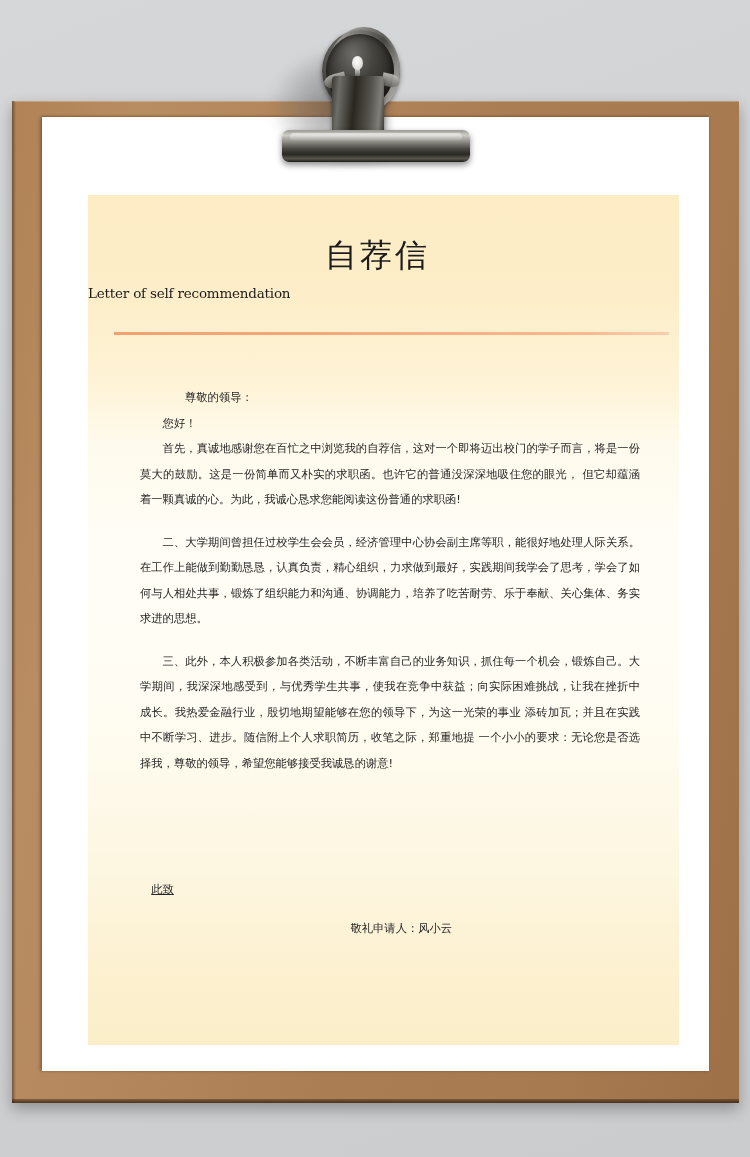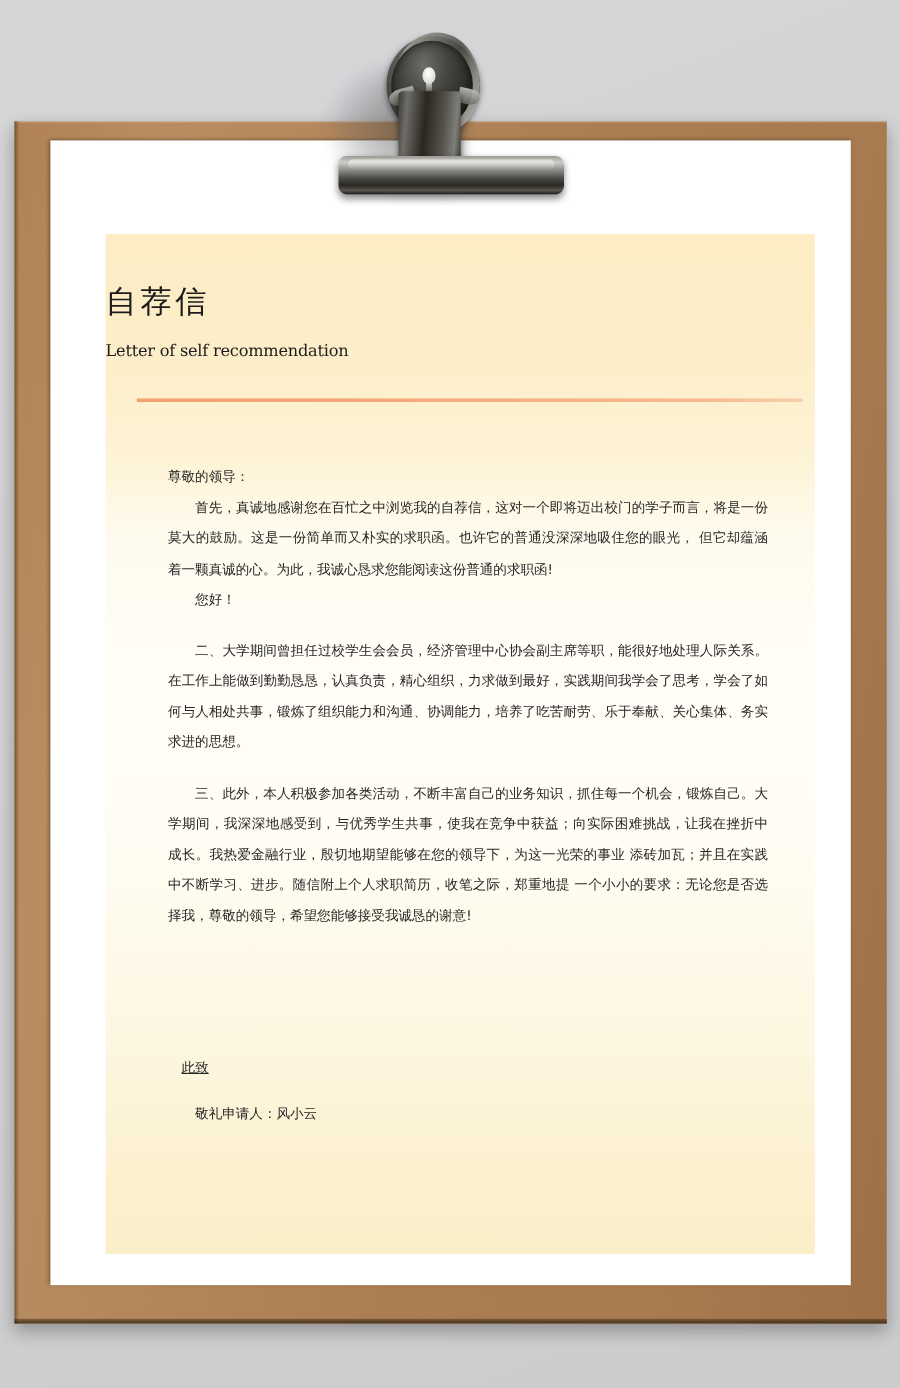--- a/index.html
+++ b/index.html
@@ -79,21 +79,22 @@
   #letter-header {
     position: absolute;
     left: 0; right: 0;
     top: 0;
     height: 144px;
   }
   #doc-title {
     position: absolute;
     left: 0; right: 12px;
     top: 44px;
-    font-size: 26px;
+    text-align: center;
+    font-size: 32px;
     line-height: 1.05;
     letter-spacing: 3px;
     color: #1c1c1c;
     font-weight: 400;
     font-family: "DejaVu Sans", "Liberation Sans", sans-serif;
   }
   #doc-subtitle {
     position: absolute;
     left: 0; right: 0;
     top: 90px;
@@ -128,38 +129,39 @@
     margin: 0 0 0 0;
   }
   .para.indent {
     text-indent: 2em;
   }
   .para.spaced {
     margin-top: 17px;
   }
   .salutation {
     text-indent: 0;
+    margin-left: 45px;
   }
 
   
   #closing {
     position: absolute;
     left: 52px;
     top: 682px;
     width: 500px;
     color: #262626;
     font-size: 11.3px;
     line-height: 25px;
   }
   #closing-1 { text-indent: 1em; text-decoration: underline; }
   #closing-2 {
     margin-top: 14px;
     text-indent: 2em;
     display: flex;
-    justify-content: flex-start;
+    justify-content: center;
     align-items: baseline;
   }
   #signature { text-indent: 0; }
 
   
   #clip {
     position: absolute;
     left: 268px;
     top: 12px;
     width: 216px;
@@ -297,22 +299,22 @@
     <div id="letter">
 
       <div id="letter-header">
         <div id="doc-title">自荐信</div>
         <div id="doc-subtitle">Letter of self recommendation</div>
         <div id="title-rule"></div>
       </div>
 
       <div id="letter-body">
         <p class="para salutation">尊敬的领导：</p>
+        <p class="para indent">您好！</p>
         <p class="para indent">首先，真诚地感谢您在百忙之中浏览我的自荐信，这对一个即将迈出校门的学子而言，将是一份莫大的鼓励。这是一份简单而又朴实的求职函。也许它的普通没深深地吸住您的眼光， 但它却蕴涵着一颗真诚的心。为此，我诚心恳求您能阅读这份普通的求职函!</p>
-        <p class="para indent">您好！</p>
         <p class="para indent spaced">二、大学期间曾担任过校学生会会员，经济管理中心协会副主席等职，能很好地处理人际关系。在工作上能做到勤勤恳恳，认真负责，精心组织，力求做到最好，实践期间我学会了思考，学会了如何与人相处共事，锻炼了组织能力和沟通、协调能力，培养了吃苦耐劳、乐于奉献、关心集体、务实求进的思想。</p>
         <p class="para indent spaced">三、此外，本人积极参加各类活动，不断丰富自己的业务知识，抓住每一个机会，锻炼自己。大学期间，我深深地感受到，与优秀学生共事，使我在竞争中获益；向实际困难挑战，让我在挫折中 成长。我热爱金融行业，殷切地期望能够在您的领导下，为这一光荣的事业 添砖加瓦；并且在实践中不断学习、进步。随信附上个人求职简历，收笔之际，郑重地提 一个小小的要求：无论您是否选择我，尊敬的领导，希望您能够接受我诚恳的谢意!</p>
       </div>
 
       <div id="closing">
         <div id="closing-1">此致</div>
         <div id="closing-2">
           <span>敬礼</span>
           <span id="signature">申请人：风小云</span>
         </div>

